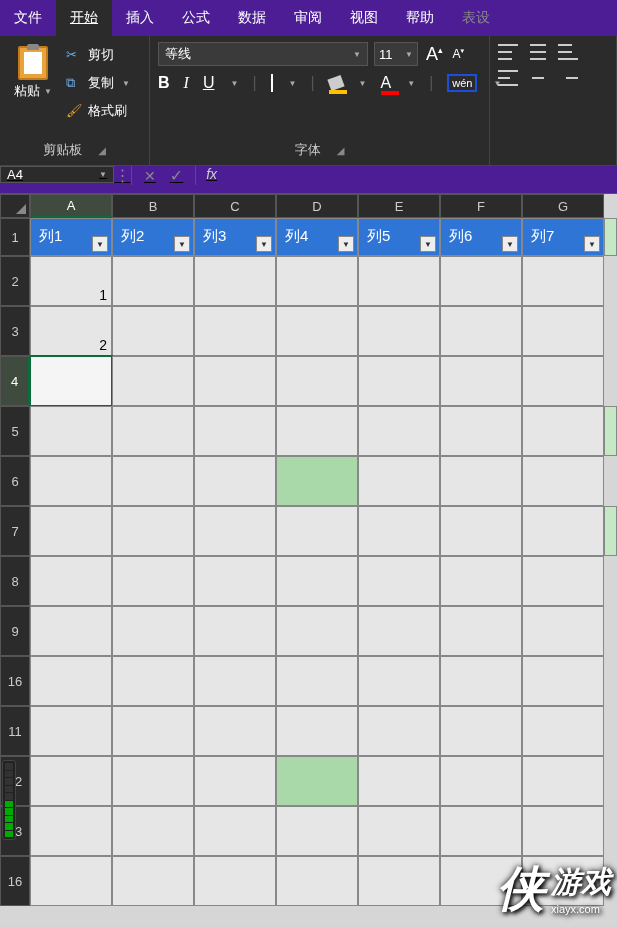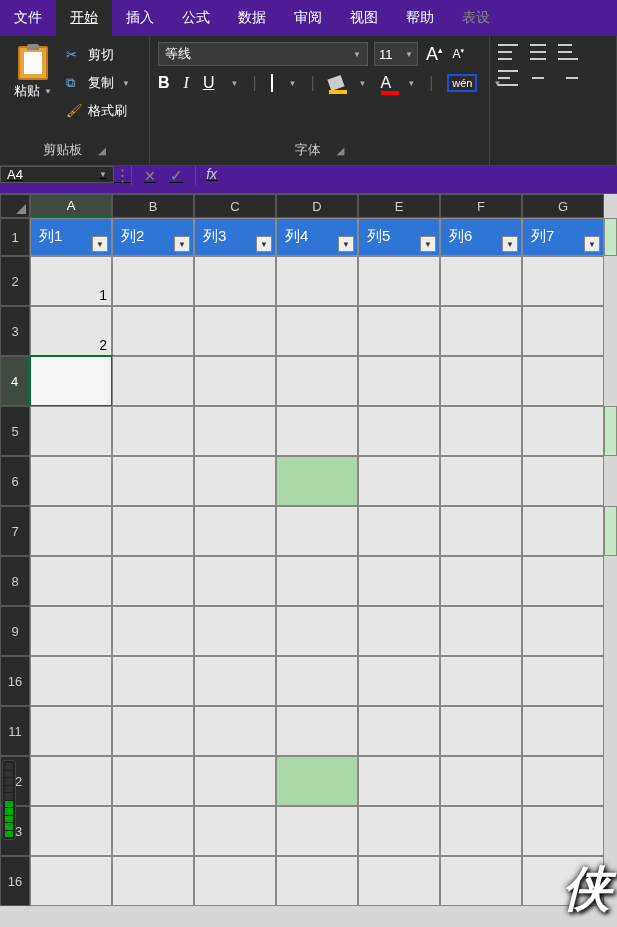--- a/index.html
+++ b/index.html
@@ -415,13 +415,17 @@
     <div class="seg"></div>
   <div class="seg off"></div>
     <div class="seg off"></div>
     <div class="seg off"></div>
     <div class="seg off"></div>
     <div class="seg off"></div>
 </div>
 
 <div class="wm">
   <span style="font-size:48px">侠</span>
+  <span>
+    <span>游戏</span>
+    <div class="sub">xiayx.com</div>
+  </span>
 </div>
 
 </body></html>

